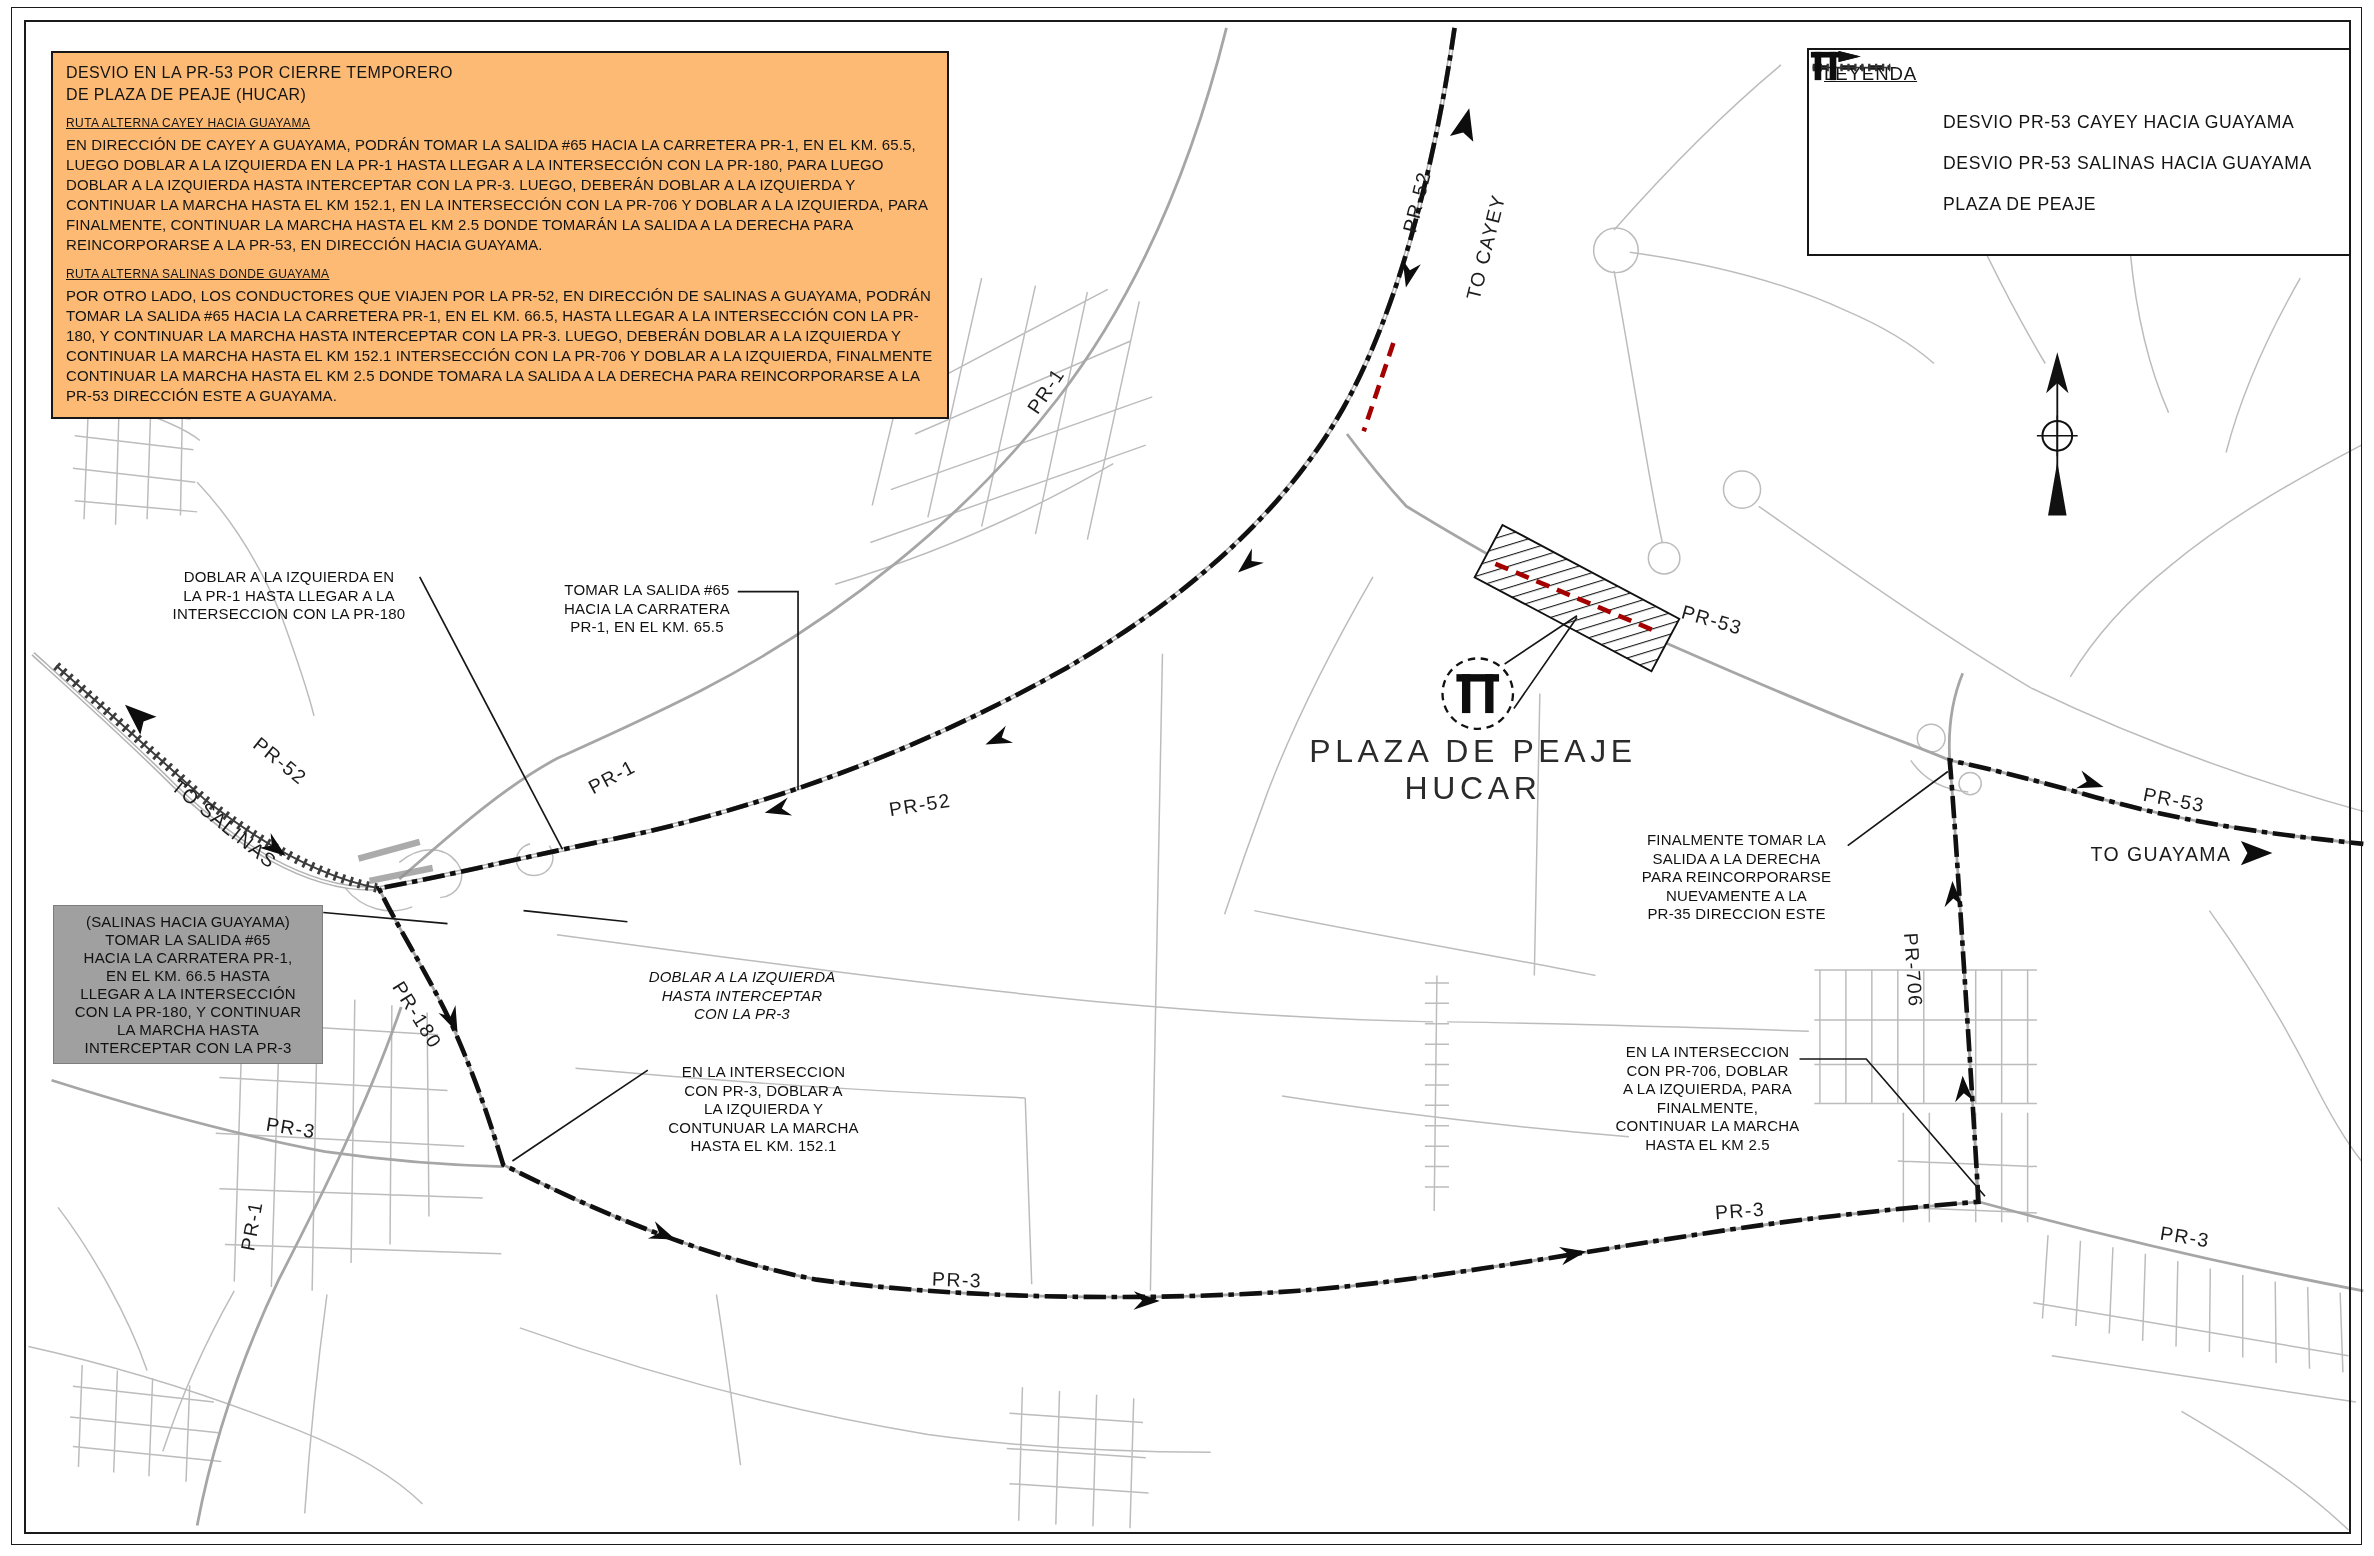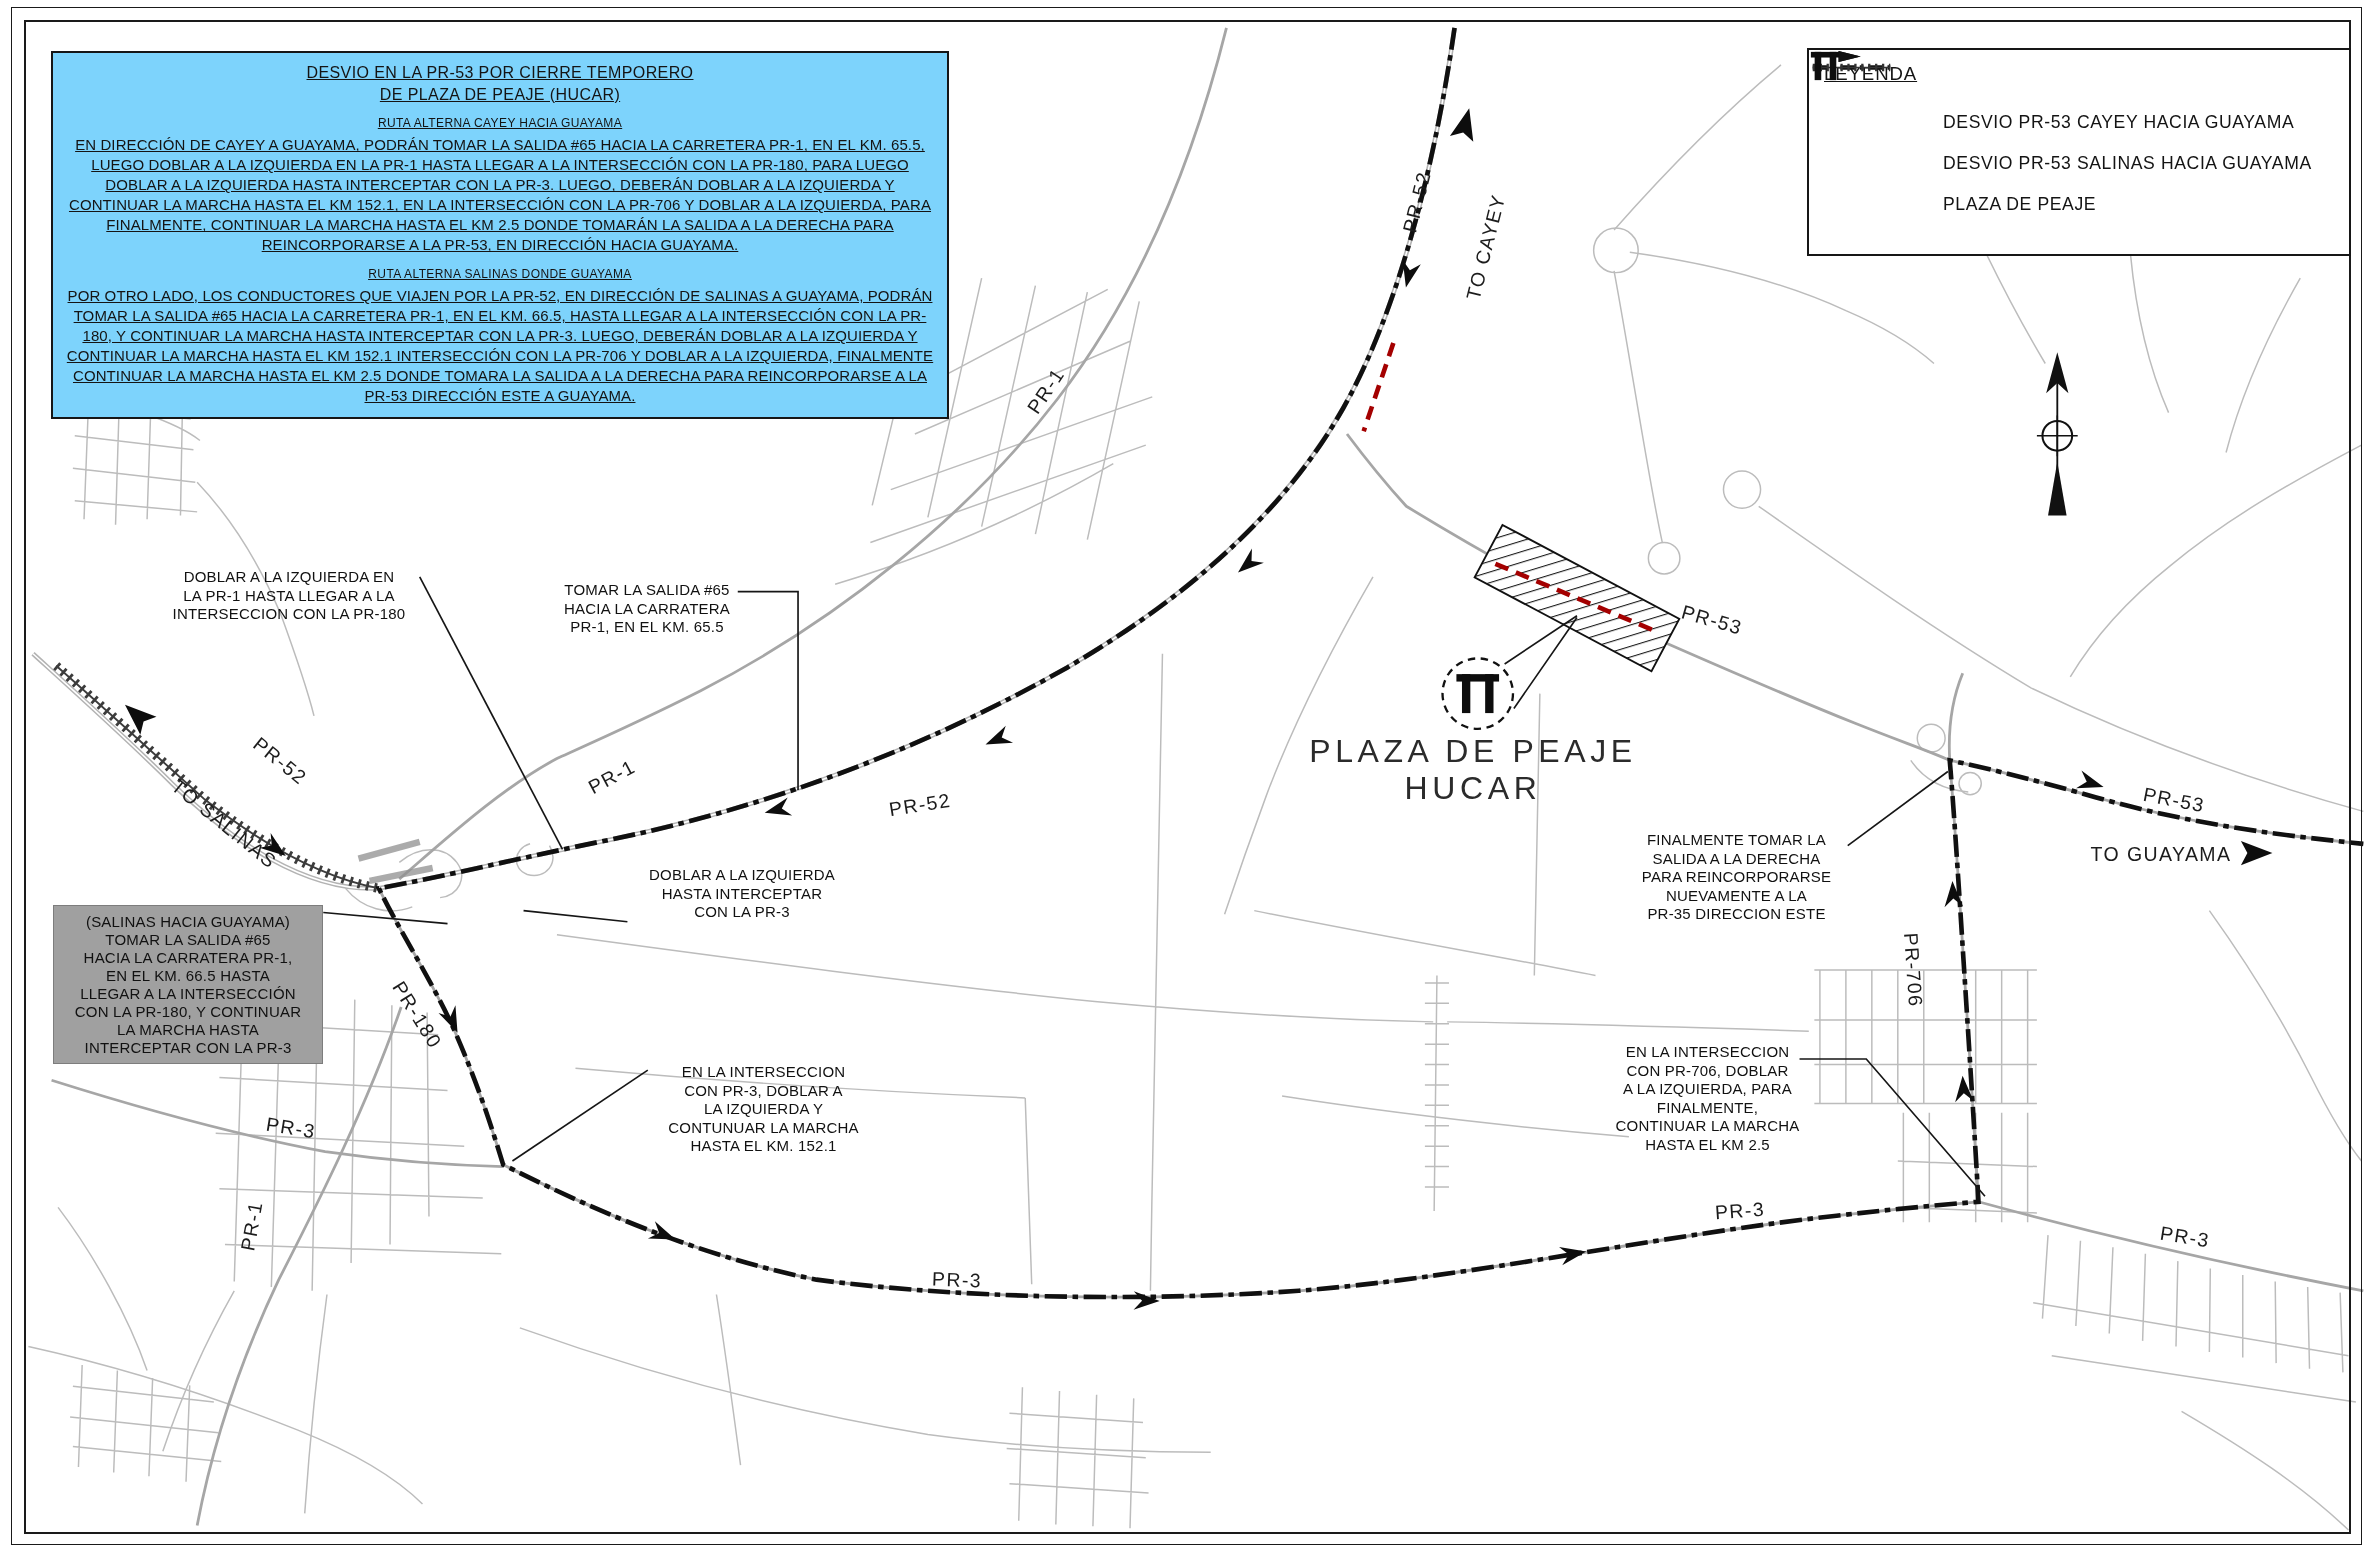--- a/index.html
+++ b/index.html
@@ -13,22 +13,22 @@
   .road{fill:none;stroke:#a6a6a6;stroke-width:3;}
   .roadwide{fill:none;stroke:#b3b3b3;stroke-width:5;}
   .roadcore{fill:none;stroke:#ffffff;stroke-width:1.6;}
   .route{fill:none;stroke:#101010;stroke-width:5;stroke-dasharray:24 6 6 6;}
   .tie{fill:none;stroke:#3c3c3c;stroke-width:10;stroke-dasharray:3 6;}
   .tiecore{fill:none;stroke:#3c3c3c;stroke-width:2;}
   .red{fill:none;stroke:#a40000;stroke-width:5;stroke-dasharray:15 9;}
   .leader{fill:none;stroke:#161616;stroke-width:1.8;}
   .arr{fill:#0d0d0d;}
   
-  #title-box{position:absolute;left:51px;top:51px;width:868px;background:#7dd3fc;
-             border:2.3px solid #161616;padding:9.3px 13px 11px;text-align:center;text-decoration:underline;}
+  #title-box{position:absolute;left:51px;top:51px;width:868px;background:#fdba74;
+             border:2.3px solid #161616;padding:9.3px 13px 11px;}
   #title-box .t1{font-size:16px;line-height:21.3px;letter-spacing:0.4px;}
   #title-box .th{font-size:12px;line-height:20.4px;margin-top:8.3px;text-decoration:underline;letter-spacing:0.4px;}
   #title-box .tp{font-size:15px;line-height:20px;letter-spacing:0.1px;margin-top:1.9px;}
   
   #legend-box{position:absolute;left:1807px;top:48px;width:544px;height:208px;
               border:2.3px solid #161616;background:#fff;padding:13px 0 0 15px;box-sizing:border-box;}
   #legend-box .lh{font-size:18.6px;letter-spacing:0.9px;text-decoration:underline;margin-bottom:7.4px;}
   .lrow{display:flex;align-items:flex-end;height:41px;}
   .lsym{width:93px;display:flex;justify-content:center;align-items:center;flex:0 0 93px;}
   .llab{font-size:17.6px;letter-spacing:0.6px;padding-left:26px;}
@@ -221,21 +221,21 @@
 HACIA LA CARRATERA
 PR-1, EN EL KM. 65.5</div>
 <div class="co" id="callout-salinas" style="left:53px;top:905px;width:270px;">(SALINAS HACIA GUAYAMA)
 TOMAR LA SALIDA #65
 HACIA LA CARRATERA PR-1,
 EN EL KM. 66.5 HASTA
 LLEGAR A LA INTERSECCIÓN
 CON LA PR-180, Y CONTINUAR
 LA MARCHA HASTA
 INTERCEPTAR CON LA PR-3</div>
-<div class="co" style="left:627px;top:866px;width:230px;">DOBLAR A LA IZQUIERDA
+<div class="co" style="left:627px;top:968px;width:230px;font-style:italic;">DOBLAR A LA IZQUIERDA
 HASTA INTERCEPTAR
 CON LA PR-3</div>
 <div class="co" style="left:644px;top:1063px;width:239px;">EN LA INTERSECCION
 CON PR-3, DOBLAR A
 LA IZQUIERDA Y
 CONTUNUAR LA MARCHA
 HASTA EL KM. 152.1</div>
 <div class="co" style="left:1612px;top:831px;width:249px;">FINALMENTE TOMAR LA
 SALIDA A LA DERECHA
 PARA REINCORPORARSE

